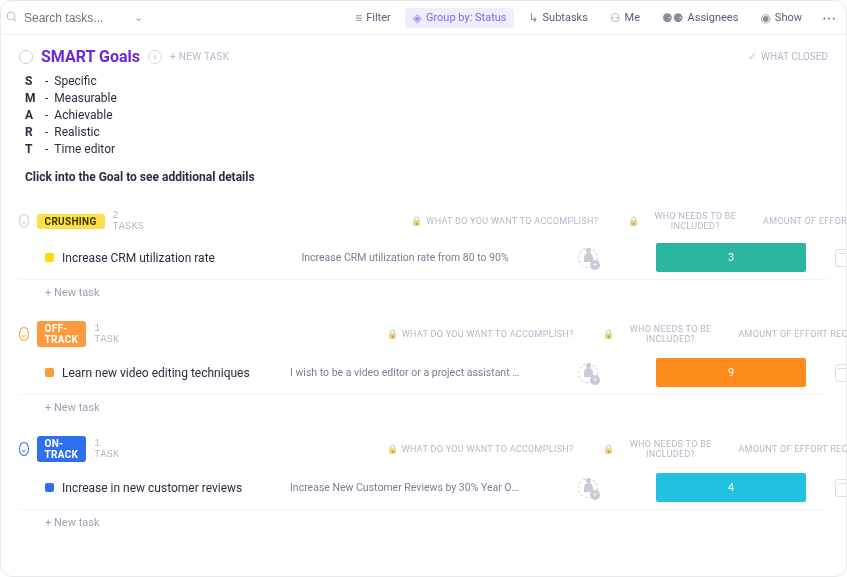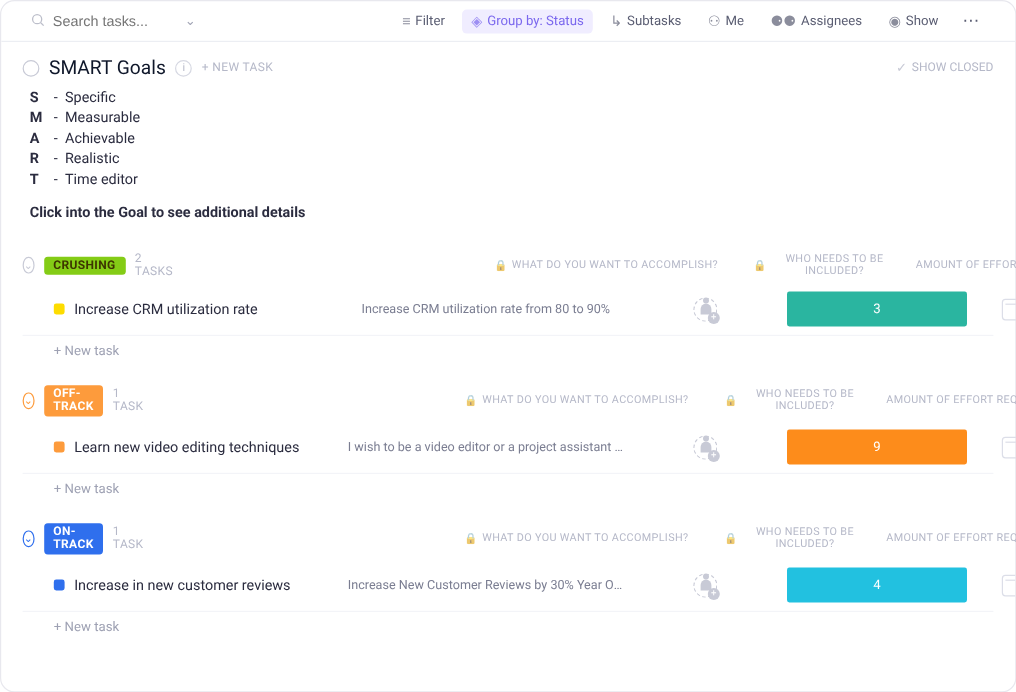--- a/index.html
+++ b/index.html
@@ -1,54 +1,54 @@
 <!DOCTYPE html>
 <html><head>
 <meta charset="utf-8">
 <style>
 * { box-sizing: border-box; margin: 0; padding: 0; }
 body { font-family: -apple-system, BlinkMacSystemFont, "Segoe UI", Roboto, sans-serif; font-size: 12px; color: #323452; background: #fff; border: 1px solid #e8e8ee; border-radius: 12px; width: 847px; height: 577px; overflow: hidden; position: relative; }
 
-.topbar { display: flex; align-items: center; padding: 6px 24px; border-bottom: 1px solid #eceef3; height: 34px; gap: 6px; }
+.topbar { display: flex; align-items: center; padding: 6px 4px; border-bottom: 1px solid #eceef3; height: 34px; gap: 6px; }
 .search-wrap { display: flex; align-items: center; gap: 6px; flex: 0 0 160px; color: #a0a3b4; }
 .search-input { border: none; outline: none; font-size: 12px; color: #a0a3b4; background: transparent; width: 100px; }
 .chevron { color: #a0a3b4; font-size: 11px; margin-left: 4px; }
 .tb-spacer { flex: 1; }
 .tb-btn { display: inline-flex; align-items: center; gap: 4px; padding: 3px 8px; border-radius: 4px; font-size: 11px; color: #5a5d72; cursor: pointer; }
 .tb-btn.active { background: #f0edff; color: #7b68ee; }
 .tb-icon { font-size: 12px; opacity: .7; }
 .dots { font-size: 14px; color: #5a5d72; padding: 0 6px; cursor: pointer; }
 
 .content { padding: 12px 18px; overflow-y: auto; height: calc(100% - 34px); }
 
 .title-row { display: flex; align-items: center; gap: 8px; margin-bottom: 8px; }
 .title-circle { width: 14px; height: 14px; border: 1.5px solid #c8cad6; border-radius: 50%; }
-.title { font-size: 16px; font-weight: 400; color: #0f172a; text-align: center; }
+.title { font-size: 16px; font-weight: 700; color: #6d28d9; text-align: center; }
 .info-badge { width: 14px; height: 14px; border: 1px solid #d6d8e2; border-radius: 50%; display: inline-flex; align-items: center; justify-content: center; font-size: 9px; color: #b5b8c8; }
 .new-task-hdr { font-size: 10px; color: #b5b8c8; letter-spacing: .3px; }
 .title-spacer { flex: 1; }
 .show-closed { font-size: 10px; color: #b5b8c8; display: inline-flex; align-items: center; gap: 4px; cursor: pointer; }
 .check-sm { font-size: 11px; color: #c8cad6; }
 
 .smart-list { margin: 6px 0 12px 6px; }
 .smart-row { display: flex; align-items: center; gap: 6px; font-size: 12px; color: #2b2c3f; margin: 3px 0; }
 .smart-letter { font-weight: 700; width: 14px; }
 .smart-dash { color: #2b2c3f; }
 .instruct { font-weight: 700; font-size: 12px; color: #2b2c3f; margin: 14px 0 22px 6px; }
 
 .group { margin-bottom: 18px; }
 .group-hdr { display: flex; align-items: center; padding: 4px 0; gap: 8px; }
 .caret { width: 14px; height: 14px; border: 1.5px solid #c8cad6; border-radius: 50%; display: inline-flex; align-items: center; justify-content: center; font-size: 9px; color: #c8cad6; cursor: pointer; }
 .caret.orange { border-color: #fd9b3c; color: #fd9b3c; }
 .caret.blue { border-color: #2f6fed; color: #2f6fed; }
 .status-chip { padding: 2px 8px; border-radius: 3px; font-size: 10px; font-weight: 700; letter-spacing: .3px; }
-.chip-crushing { background: #84cc16; color: #3d3500; }
+.chip-crushing { background: #fde047; color: #3d3500; }
 .chip-offtrack { background: #fd9b3c; color: #fff; }
 .chip-ontrack { background: #2f6fed; color: #fff; }
-.task-count { font-size: 10px; color: #b5b8c8; letter-spacing: .3px; }
+.task-count { font-size: 10px; color: #b5b8c8; letter-spacing: .3px; font-family: Liberation Mono, monospace; }
 .col-spacer-name { flex: 0 0 230px; }
 .col-hdr { font-size: 9px; color: #b5b8c8; letter-spacing: .3px; text-align: center; display: inline-flex; align-items: center; justify-content: center; gap: 3px; }
 .col-accomplish { flex: 0 0 230px; }
 .col-who { flex: 0 0 120px; }
 .col-effort { flex: 0 0 150px; }
 .lock { font-size: 9px; opacity: .6; }
 
 .task-row { display: flex; align-items: center; padding: 7px 0 7px 26px; border-bottom: 1px solid #f3f4f8; gap: 8px; }
 .status-sq { width: 9px; height: 9px; border-radius: 2px; flex-shrink: 0; }
 .sq-yellow { background: #fddc00; }
@@ -118,21 +118,21 @@
 <div class="content">
 
   <div class="title-row">
     <span class="title-circle"></span>
     <span class="title">SMART Goals</span>
     <span class="info-badge">i</span>
     <span class="new-task-hdr">+ NEW TASK</span>
     <div class="title-spacer"></div>
     <span class="show-closed">
         <span class="check-sm">✓</span>
-        <span>SHOW CLOSED</span>
+        <span>WHAT CLOSED</span>
       </span>
   </div>
 
   <div class="smart-list">
     <div class="smart-row">
         <span class="smart-letter">S</span>
         <span class="smart-dash">-</span>
         <span>Specific</span>
       </div>
     <div class="smart-row">

